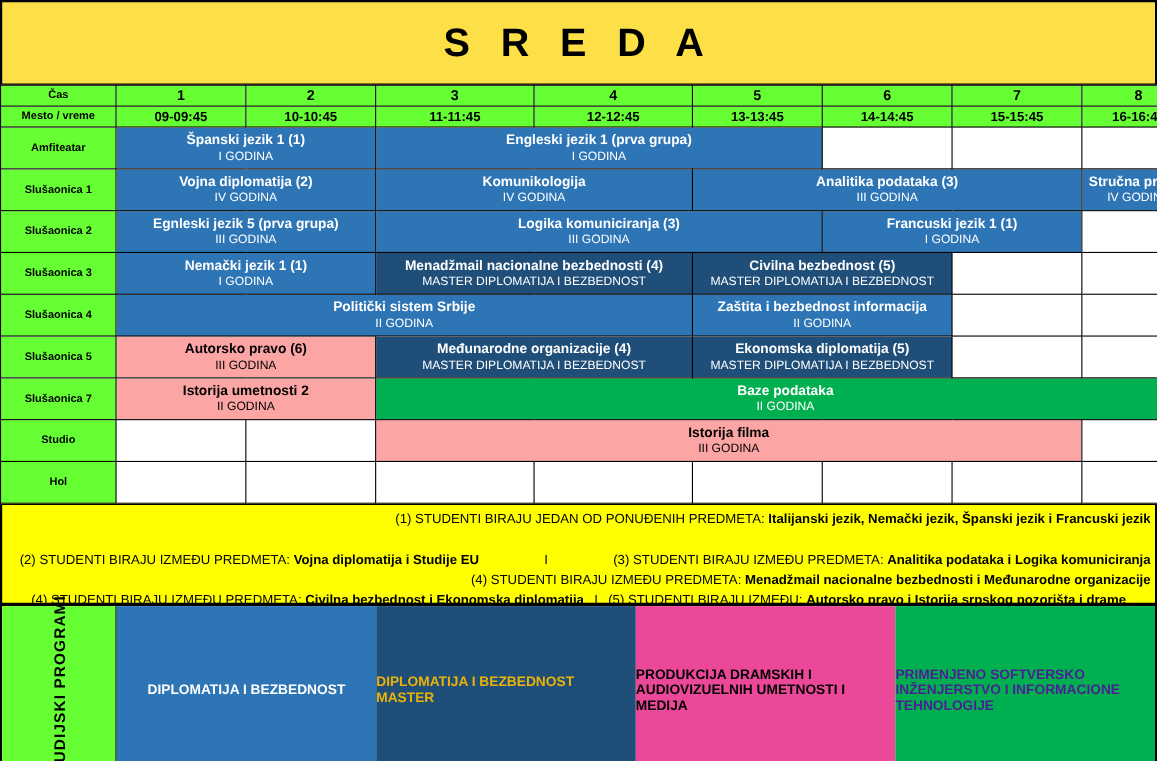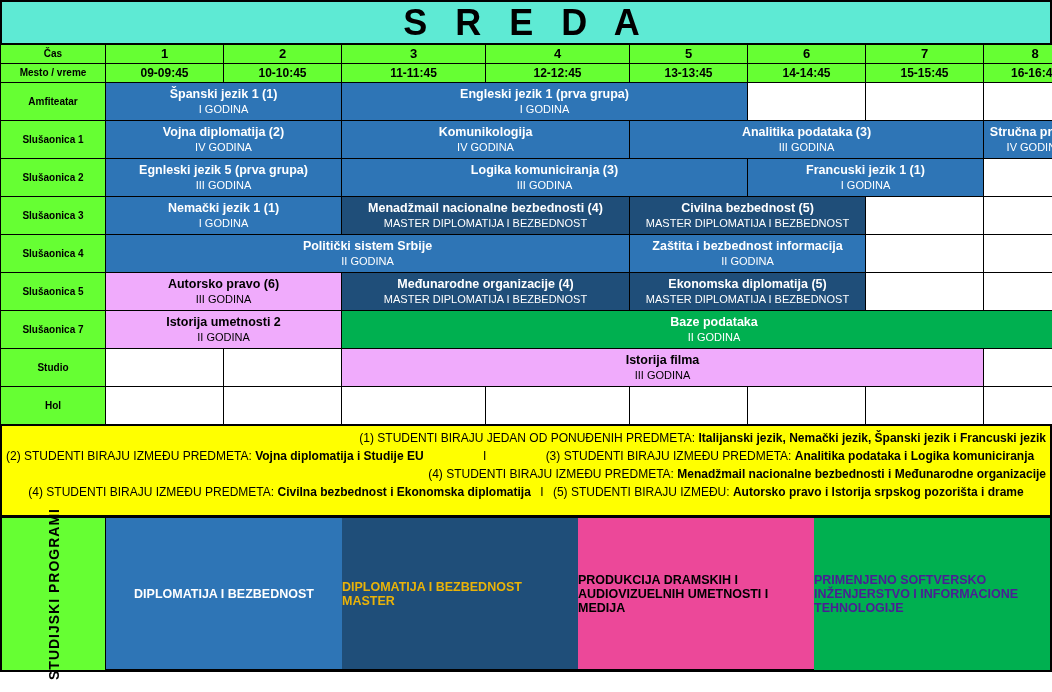--- a/index.html
+++ b/index.html
@@ -16,22 +16,22 @@
   #app {
     width: 1052px;
     height: 692px;
     box-sizing: border-box;
     background: #ffffff;
     position: relative;
   }
 
   
   .title-banner {
-    height: 44px;
-    background: #5eead4;
+    height: 77px;
+    background: #fde047;
     border: 2px solid #000000;
     border-bottom: 1px solid #000000;
     box-sizing: border-box;
     display: flex;
     align-items: center;
     justify-content: center;
   }
   .title-text {
     font-size: 36px;
     font-weight: bold;
@@ -78,21 +78,21 @@
     color: #000000;
     font-weight: bold;
     font-size: 10px;
   }
 
   .row-body { height: 38px; }
 
   
   .c-blue      { background: #2e75b6; color: #ffffff; }
   .c-darkblue  { background: #1f4e79; color: #ffffff; }
-  .c-orange    { background: #f0abfc; color: #000000; }
+  .c-orange    { background: #fca5a5; color: #000000; }
   .c-green     { background: #00b050; color: #ffffff; }
   .c-empty     { background: #ffffff; }
 
   .cell-title {
     font-size: 12.5px;
     font-weight: bold;
     line-height: 15px;
     display: block;
     padding: 0 2px;
   }
@@ -115,21 +115,21 @@
   }
   .note-line {
     font-size: 12px;
     color: #000000;
     line-height: 18px;
     white-space: nowrap;
     overflow: hidden;
   }
   .note-line.r    { text-align: right; }
   .note-line.ctr  { text-align: center; }
-  .note-line.split{ text-align: left; }
+  .note-line.split{ text-align: right; margin-top: 20px; }
   .note-line b { font-weight: bold; }
 
   
   .programs-wrap {
     display: flex;
     border: 2px solid #000000;
     border-top: 1px solid #000000;
     box-sizing: border-box;
     height: 155px;
   }

